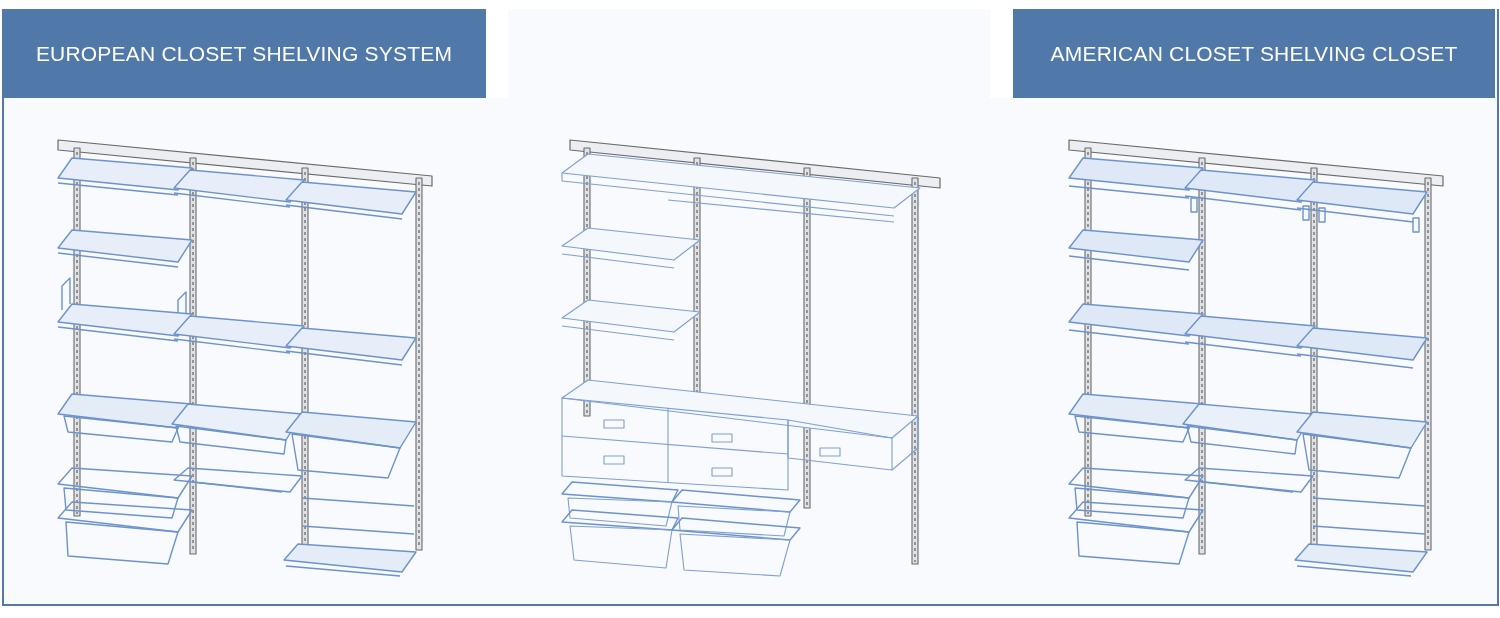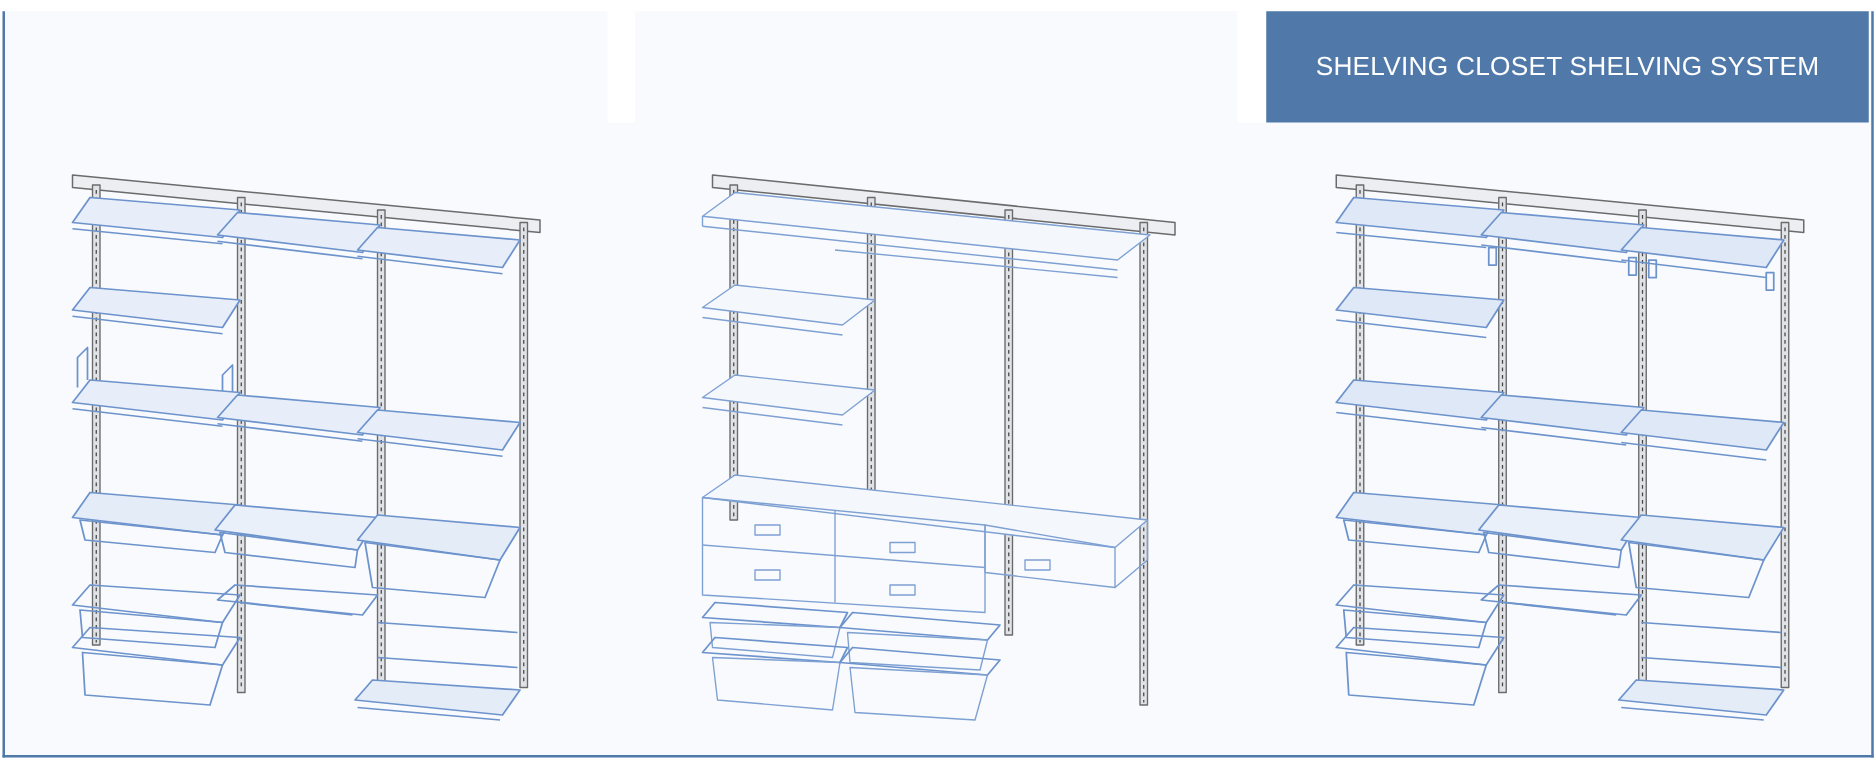--- a/index.html
+++ b/index.html
@@ -17,20 +17,21 @@
 </style>
 </head>
 <body>
 
 <div class="frame"></div>
 
 <div class="gap" style="left:486px;width:22px;"></div>
 <div class="gap" style="left:990px;width:23px;"></div>
 
 <div class="panel" style="left:2px;width:484px;">
+  <div class="panel-header">EUROPEAN CLOSET SHELVING SYSTEM</div>
   <div class="illus">
     <svg width="484" height="506" viewBox="0 0 484 506">
       <g fill="none" stroke-linejoin="round">
 
         <polygon points="56,42 56,52 430,88 430,78" fill="#eceef2" stroke="#6b6b6b" stroke-width="1.2"></polygon>
 
         <g stroke="#6b6b6b" stroke-width="1.1" fill="#dfe2e7">
           <rect x="72" y="50" width="6" height="368"></rect>
           <rect x="188" y="60" width="6" height="396"></rect>
           <rect x="300" y="70" width="6" height="378"></rect>
@@ -137,21 +138,21 @@
           <polygon points="62,428 66,462 158,470 164,432"></polygon>
           <polygon points="164,432 174,420 292,430 282,442" stroke="#6d93cc" stroke-width="1.4"></polygon>
           <polygon points="172,436 176,472 272,478 282,442"></polygon>
         </g>
       </g>
     </svg>
   </div>
 </div>
 
 <div class="panel" style="left:1013px;width:482px;">
-  <div class="panel-header">SHELVING CLOSET SHELVING SYSTEM</div>
+  <div class="panel-header">AMERICAN CLOSET SHELVING CLOSET</div>
   <div class="illus">
     <svg width="482" height="506" viewBox="0 0 482 506">
       <g fill="none" stroke-linejoin="round">
         <polygon points="56,42 56,52 430,88 430,78" fill="#eceef2" stroke="#6b6b6b" stroke-width="1.2"></polygon>
         <g stroke="#6b6b6b" stroke-width="1.1" fill="#dfe2e7">
           <rect x="72" y="50" width="6" height="368"></rect>
           <rect x="186" y="60" width="6" height="396"></rect>
           <rect x="298" y="70" width="6" height="378"></rect>
           <rect x="412" y="80" width="6" height="372"></rect>
         </g>

